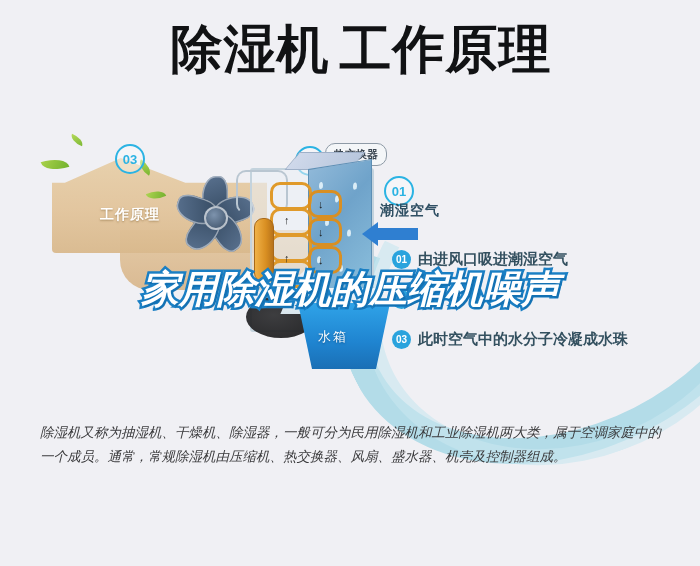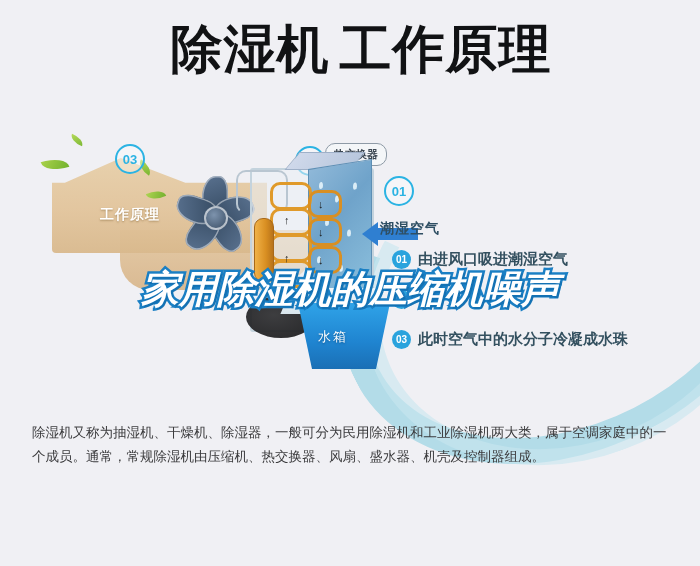--- a/index.html
+++ b/index.html
@@ -198,21 +198,21 @@
     position:absolute;left:374px;top:110px;width:44px;height:12px;
     background:#2f7fd1;
   }
   .intake-head{
     position:absolute;left:362px;top:104px;width:0;height:0;
     border-top:12px solid transparent;
     border-bottom:12px solid transparent;
     border-right:16px solid #2f7fd1;
   }
   .label-wet{
-    position:absolute;left:380px;top:102px;
+    position:absolute;left:380px;top:84px;
     font-size:14px;font-weight:bold;color:#2f4f63;
     letter-spacing:1px;
   }
 
   
   .tank{
     position:absolute;left:290px;top:185px;
     width:100px;height:66px;
     background:linear-gradient(180deg,#2fa3e8 0%,#1f84d0 60%,#1a6fb5 100%);
     clip-path:polygon(8% 0%, 100% 0%, 86% 100%, 22% 100%);
@@ -280,21 +280,21 @@
   }
 
   
   .body-copy{
     position:absolute;left:32px;top:420px;width:640px;
     color:#3a3a3c;
     font-size:13.5px;
     line-height:24px;
     font-family:"DejaVu Sans","Liberation Sans",sans-serif;
   }
-  .para{margin:0 0 16px 0;}
+  .para{margin:0 0 16px 8px;font-style:italic;}
   .para:last-child{margin-bottom:0;}
 </style>
 </head>
 <body>
 
 <div class="page">
 
   <div class="title-wrap">
     <span class="title">
       <span class="t1">除湿机</span><span class="t2">工作原理</span>

